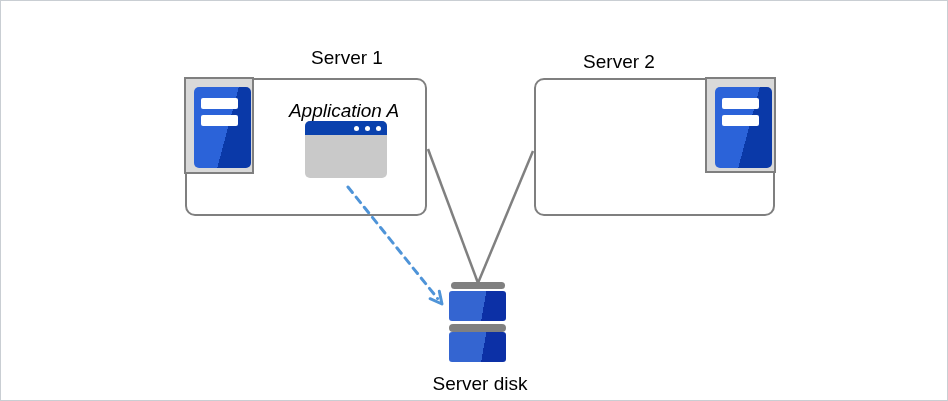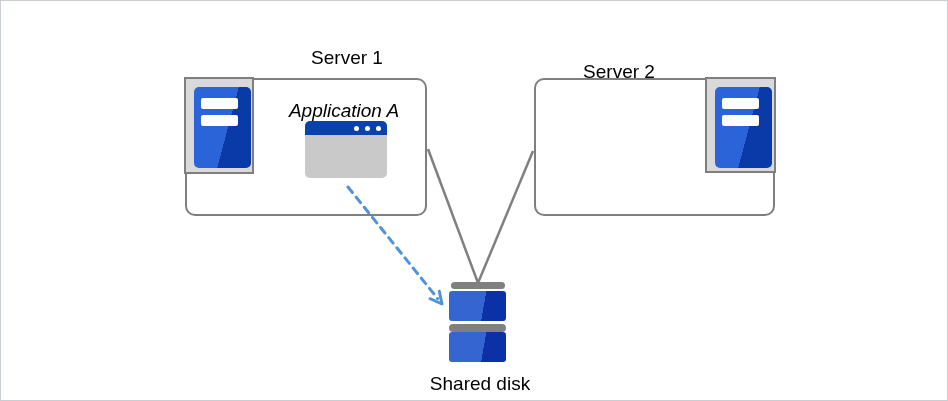--- a/index.html
+++ b/index.html
@@ -74,21 +74,21 @@
     width:948px;height:401px;
     pointer-events:none;
   }
 </style>
 </head>
 <body>
 
 <div id="canvas">
 
   <div class="diagram-label" style="left:346px;top:46px;">Server 1</div>
-  <div class="diagram-label" style="left:618px;top:60px;">Server 2</div>
+  <div class="diagram-label" style="left:618px;top:50px;">Server 2</div>
 
   <div class="server-box" style="left:184px;top:77px;width:242px;height:138px;"></div>
   <div class="server-box" style="left:533px;top:77px;width:241px;height:138px;"></div>
 
   <div class="diagram-label" style="left:343px;top:99px;font-style:italic;">Application A</div>
 
   <svg class="overlay" viewBox="0 0 948 401">
     <path d="M427 148 L477 282" fill="none" stroke="#808080" stroke-width="2.5"></path>
     <path d="M532 150 L477 282" fill="none" stroke="#808080" stroke-width="2.5"></path>
     <path d="M347 186 L436.6 297.5" fill="none" stroke="#4f94d8" stroke-width="3" stroke-dasharray="7 6" stroke-linecap="round"></path>
@@ -114,15 +114,15 @@
     <div class="dot" style="right:28px;"></div>
     <div class="dot" style="right:17px;"></div>
     <div class="dot" style="right:6px;"></div>
   </div>
 
   <div class="disk-part disk-cap" style="left:450px;top:281px;width:54px;height:7px;"></div>
   <div class="disk-part disk-body" style="left:448px;top:290px;width:57px;height:30px;"></div>
   <div class="disk-part disk-cap" style="left:448px;top:323px;width:57px;height:8px;"></div>
   <div class="disk-part disk-body" style="left:448px;top:331px;width:57px;height:30px;"></div>
 
-  <div class="diagram-label" style="left:479px;top:372px;">Shared disk</div>
+  <div class="diagram-label" style="left:479px;top:372px;">Server disk</div>
 
 </div>
 
 </body></html>

